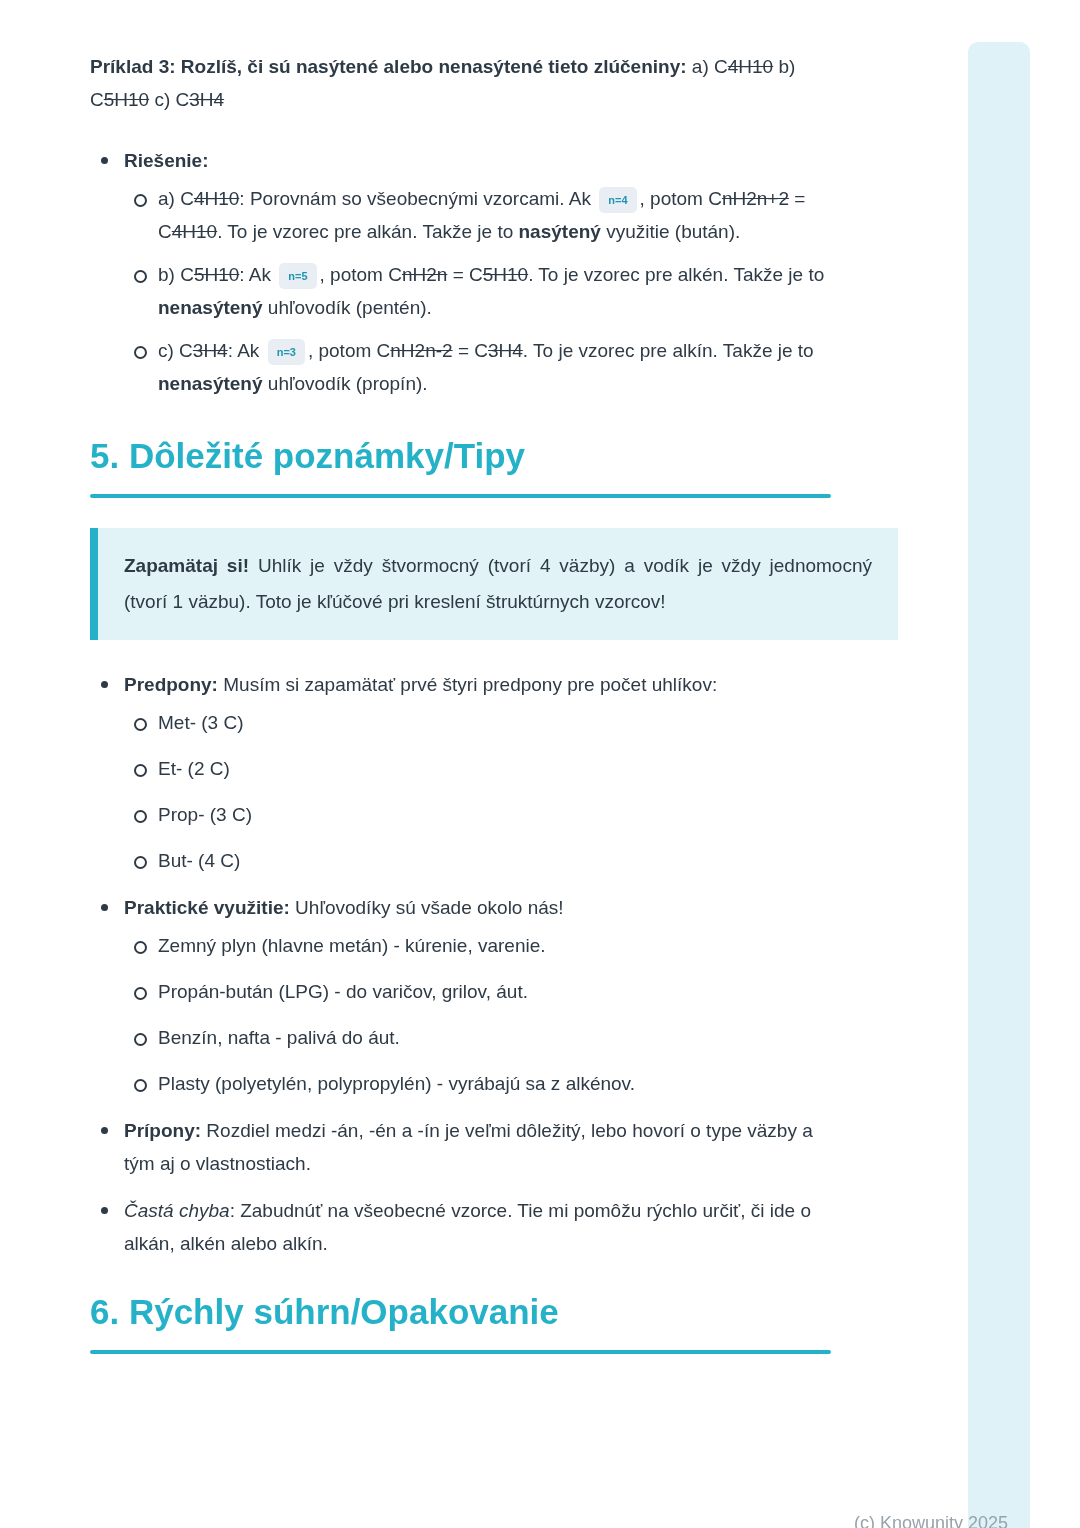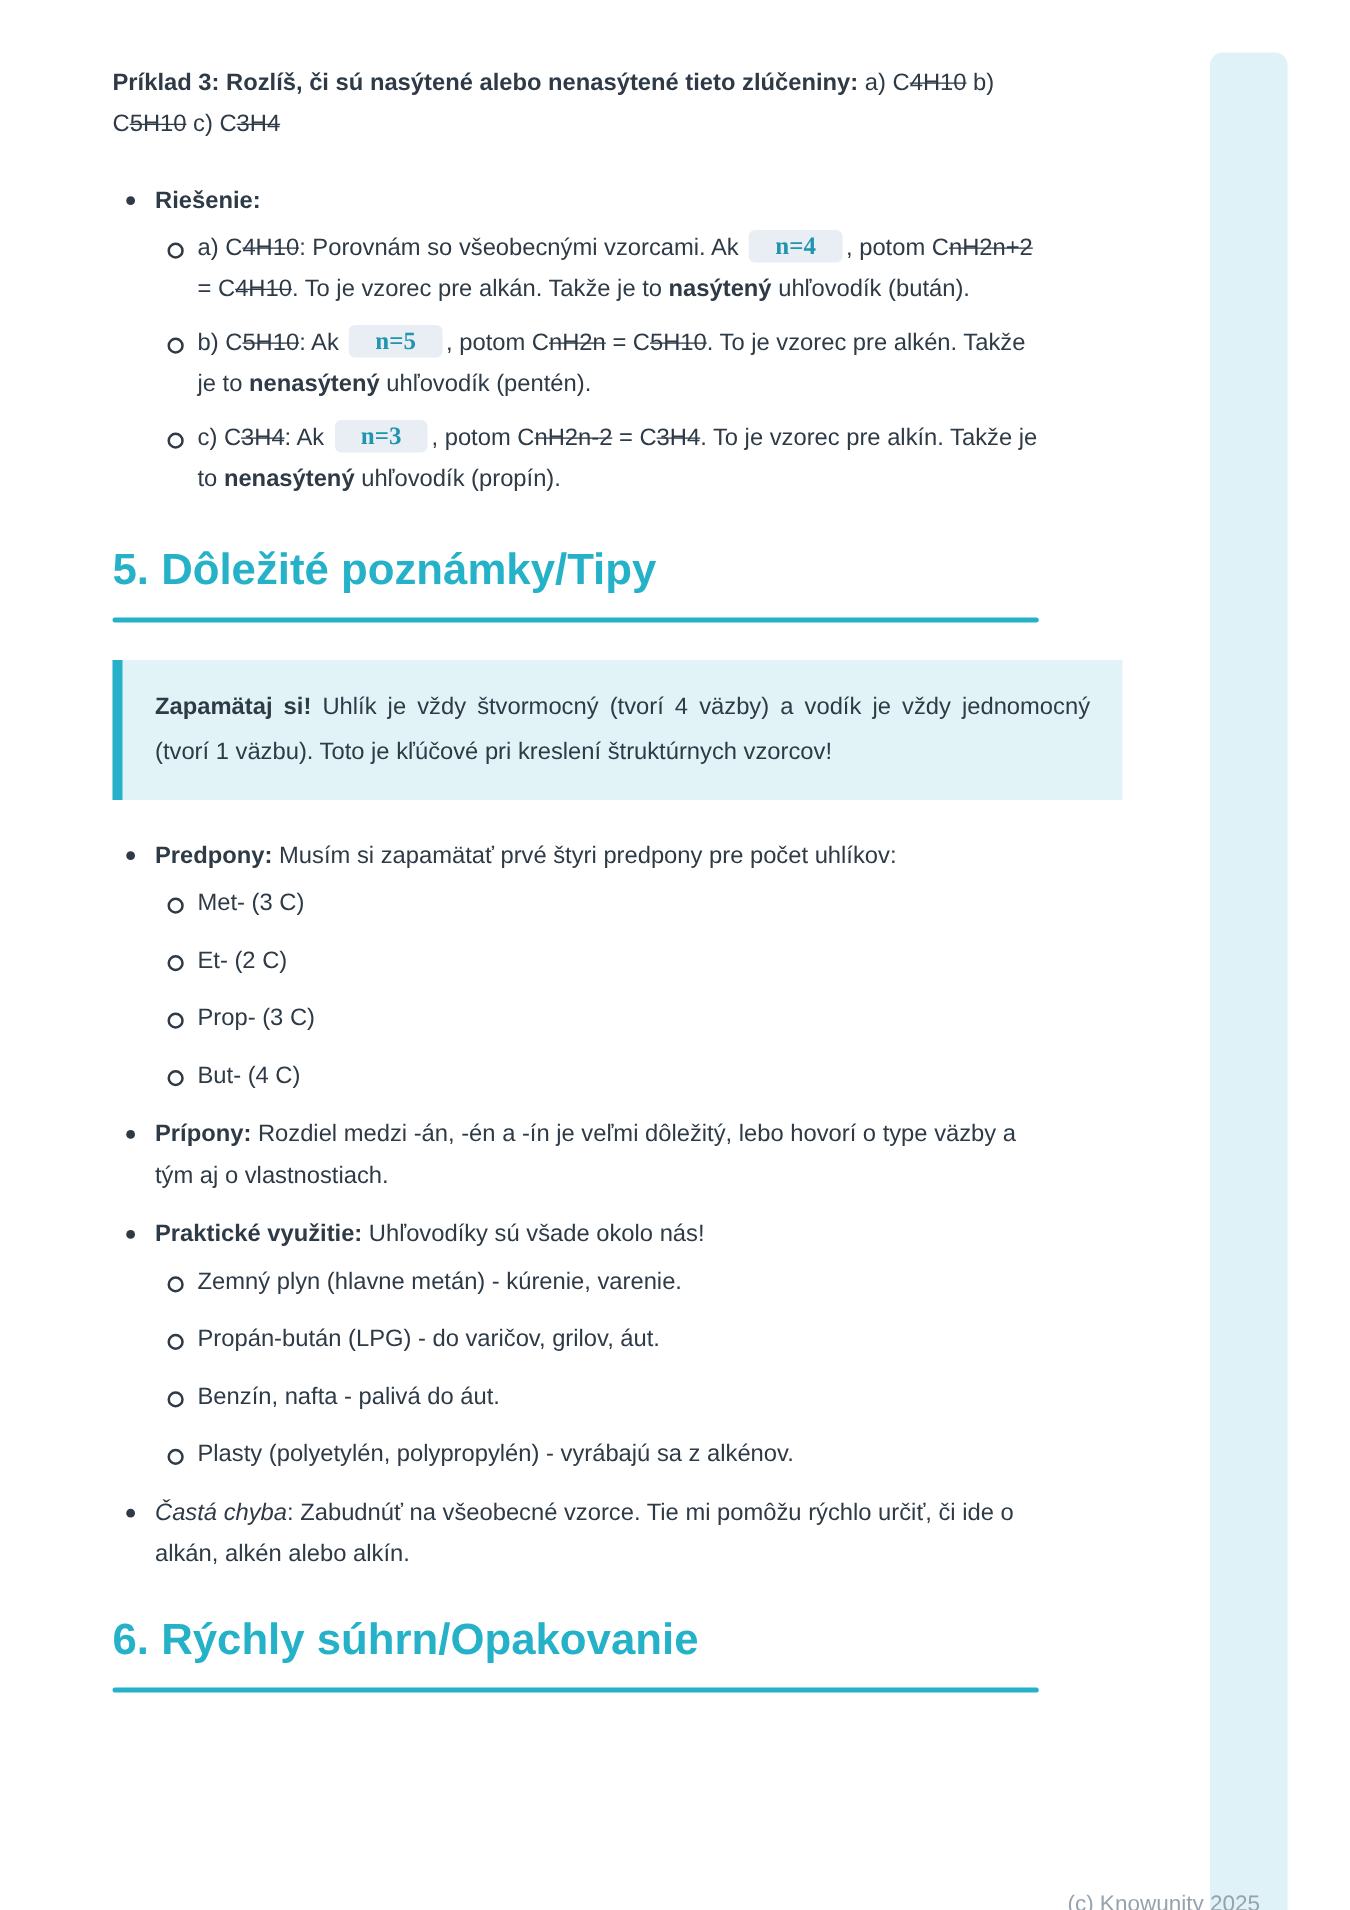--- a/index.html
+++ b/index.html
@@ -24,24 +24,24 @@
     font-size:19px;line-height:33px;
   }
   p.intro{width:741px;}
   .b{font-weight:700;}
   .s{text-decoration:line-through;text-align:center;}
   .i{font-style:italic;}
   .code{
     display:inline-block;
     background:var(--code_bg,#e9eef5);
     color:var(--code_text,#2095af);
-    font-family:Liberation Serif, serif;
+    font-family:Liberation Sans, sans-serif;
     font-weight:bold;
-    font-size:20px;line-height:22px;
-    padding:2px 21px;margin:0 3px;
+    font-size:11px;line-height:22px;
+    padding:2px 9px;margin:0 3px;
     border-radius:5px;
     vertical-align:1px;
   }
   ul{list-style:none;}
   .l1>li{position:relative;padding-left:34px;margin-bottom:14px;}
   .l1>li::before{
     content:"";position:absolute;left:11px;top:13px;
     width:7px;height:7px;border-radius:50%;background:currentColor;
   }
   .l2{margin-top:5px;}
@@ -88,21 +88,21 @@
   <div class="side-strip"></div>
 
   <div class="content">
 
     <p class="intro"><span class="b">Príklad 3: Rozlíš, či sú nasýtené alebo nenasýtené tieto zlúčeniny:</span><span> a) C</span><span class="s">4H10</span><span> b) C</span><span class="s">5H10</span><span> c) C</span><span class="s">3H4</span></p>
 
     <ul class="l1 solution">
       <li>
         <span><span class="b">Riešenie:</span></span>
         <ul class="l2">
-          <li><span><span>a) C</span><span class="s">4H10</span><span>: Porovnám so všeobecnými vzorcami. Ak </span><span class="code">n=4</span><span>, potom C</span><span class="s">nH2n+2</span><span> = C</span><span class="s">4H10</span><span>. To je vzorec pre alkán. Takže je to </span><span class="b">nasýtený</span><span> uhľovodík (bután).</span></span></li>
+          <li><span><span>a) C</span><span class="s">4H10</span><span>: Porovnám so všeobecnými vzorcami. Ak </span><span class="code">n=4</span><span>, potom C</span><span class="s">nH2n+2</span><span> = C</span><span class="s">4H10</span><span>. To je vzorec pre alkán. Takže je to </span><span class="b">nasýtený</span><span> využitie (bután).</span></span></li>
           <li><span><span>b) C</span><span class="s">5H10</span><span>: Ak </span><span class="code">n=5</span><span>, potom C</span><span class="s">nH2n</span><span> = C</span><span class="s">5H10</span><span>. To je vzorec pre alkén. Takže je to </span><span class="b">nenasýtený</span><span> uhľovodík (pentén).</span></span></li>
           <li><span><span>c) C</span><span class="s">3H4</span><span>: Ak </span><span class="code">n=3</span><span>, potom C</span><span class="s">nH2n-2</span><span> = C</span><span class="s">3H4</span><span>. To je vzorec pre alkín. Takže je to </span><span class="b">nenasýtený</span><span> uhľovodík (propín).</span></span></li>
         </ul>
       </li>
     </ul>
 
     <h2>5. Dôležité poznámky/Tipy</h2>
     <div class="rule"></div>
 
     <div class="callout">
@@ -113,30 +113,30 @@
       <li>
         <span><span class="b">Predpony:</span><span> Musím si zapamätať prvé štyri predpony pre počet uhlíkov:</span></span>
         <ul class="l2">
           <li><span><span>Met- (3 C)</span></span></li>
           <li><span><span>Et- (2 C)</span></span></li>
           <li><span><span>Prop- (3 C)</span></span></li>
           <li><span><span>But- (4 C)</span></span></li>
         </ul>
       </li>
       <li>
-        <span><span class="b">Prípony:</span><span> Rozdiel medzi -án, -én a -ín je veľmi dôležitý, lebo hovorí o type väzby a tým aj o vlastnostiach.</span></span>
-      </li>
-      <li>
         <span><span class="b">Praktické využitie:</span><span> Uhľovodíky sú všade okolo nás!</span></span>
         <ul class="l2">
           <li><span><span>Zemný plyn (hlavne metán) - kúrenie, varenie.</span></span></li>
           <li><span><span>Propán-bután (LPG) - do varičov, grilov, áut.</span></span></li>
           <li><span><span>Benzín, nafta - palivá do áut.</span></span></li>
           <li><span><span>Plasty (polyetylén, polypropylén) - vyrábajú sa z alkénov.</span></span></li>
         </ul>
+      </li>
+      <li>
+        <span><span class="b">Prípony:</span><span> Rozdiel medzi -án, -én a -ín je veľmi dôležitý, lebo hovorí o type väzby a tým aj o vlastnostiach.</span></span>
       </li>
       <li>
         <span><span class="i">Častá chyba</span><span>: Zabudnúť na všeobecné vzorce. Tie mi pomôžu rýchlo určiť, či ide o alkán, alkén alebo alkín.</span></span>
       </li>
     </ul>
 
     <h2 class="mt30">6. Rýchly súhrn/Opakovanie</h2>
     <div class="rule"></div>
 
   </div>

